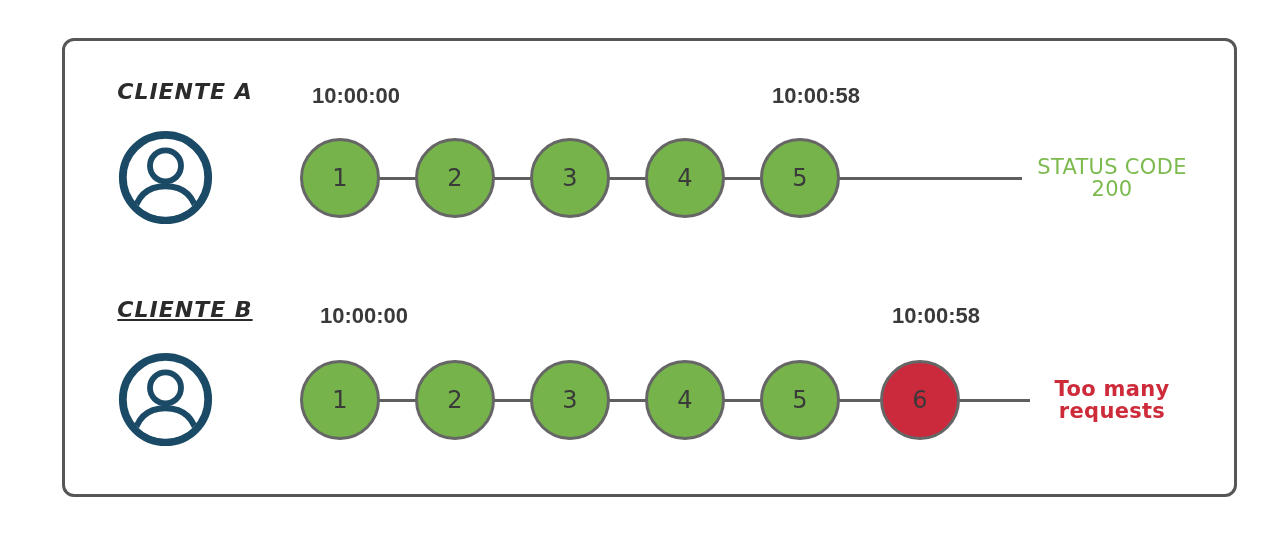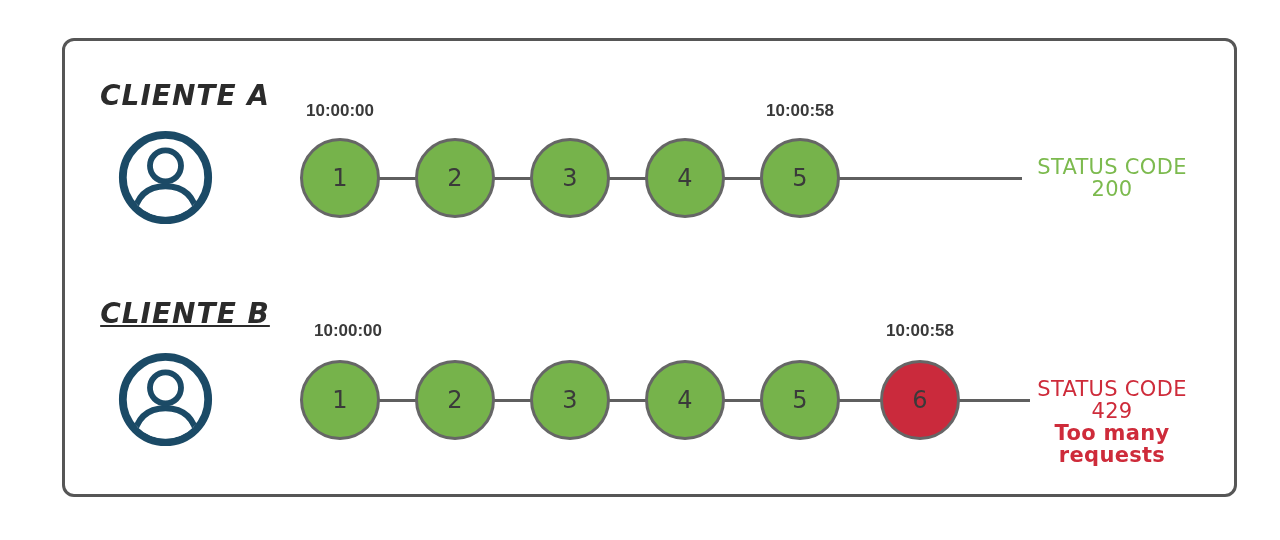--- a/index.html
+++ b/index.html
@@ -14,31 +14,31 @@
     position:relative; width:1280px; height:540px; background:#ffffff;
     font-family:"Liberation Sans", sans-serif; overflow:hidden;
   }
   .frame{
     position:absolute; left:62px; top:38px; width:1175px; height:459px;
     border:3px solid var(--frame-border); border-radius:12px; box-sizing:border-box;
     background:#ffffff;
   }
   .client-label{
     position:absolute; left:100px; width:170px; text-align:center;
-    font-size:28px; font-weight:bold; font-style:italic; letter-spacing:1px;
+    font-size:22px; font-weight:bold; font-style:italic; letter-spacing:1px;
     color:var(--label-text); font-family:"DejaVu Sans", sans-serif;
   }
   .row-a .client-label{top:79px;}
   .row-b .client-label{top:297px;text-decoration:underline;}
   .user-icon{position:absolute; left:117px; width:97px; height:97px;}
   .row-a .user-icon{top:129px;}
   .row-b .user-icon{top:351px;}
   .time{
-    position:absolute; width:120px; text-align:center;
-    font-size:17px; font-weight:bold; color:var(--time-text);margin-top:18px;
+    position:absolute; width:120px; text-align:right;
+    font-size:22px; font-weight:bold; color:var(--time-text);
   }
   .row-a .time{top:83px;}
   .row-b .time{top:303px;}
   .row-a .time-start{left:280px;}
   .row-a .time-end{left:740px;}
   .row-b .time-start{left:288px;}
   .row-b .time-end{left:860px;}
   .tl-line{
     position:absolute; height:3px; background:var(--line); left:340px;
   }
@@ -114,17 +114,16 @@
     <div class="time time-start">10:00:00</div>
     <div class="time time-end">10:00:58</div>
     <div class="tl-line"></div>
     <div class="node p1">1</div>
     <div class="node p2">2</div>
     <div class="node p3">3</div>
     <div class="node p4">4</div>
     <div class="node p5">5</div>
     <div class="node p6 blocked">6</div>
     <div class="status">
-      <div class="l1">STATUS CODE 429</div>
       <div class="l2">Too many requests</div>
     </div>
   </section>
 </div>
 
 </body></html>

